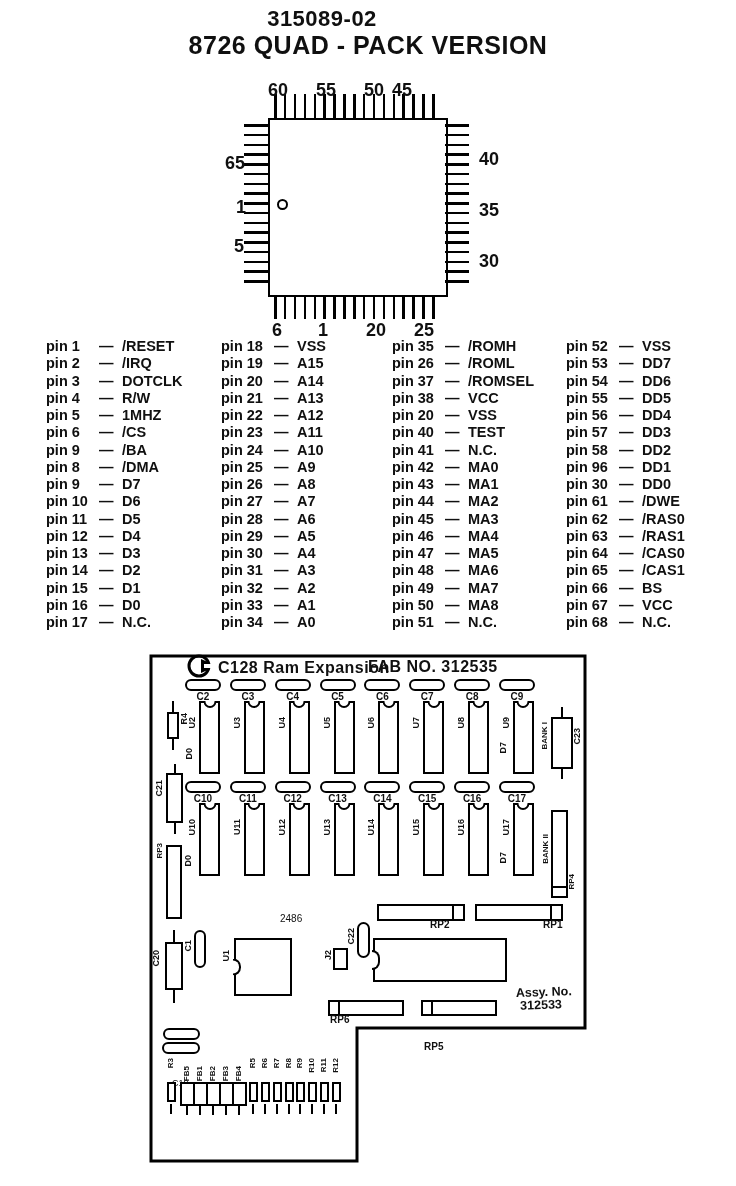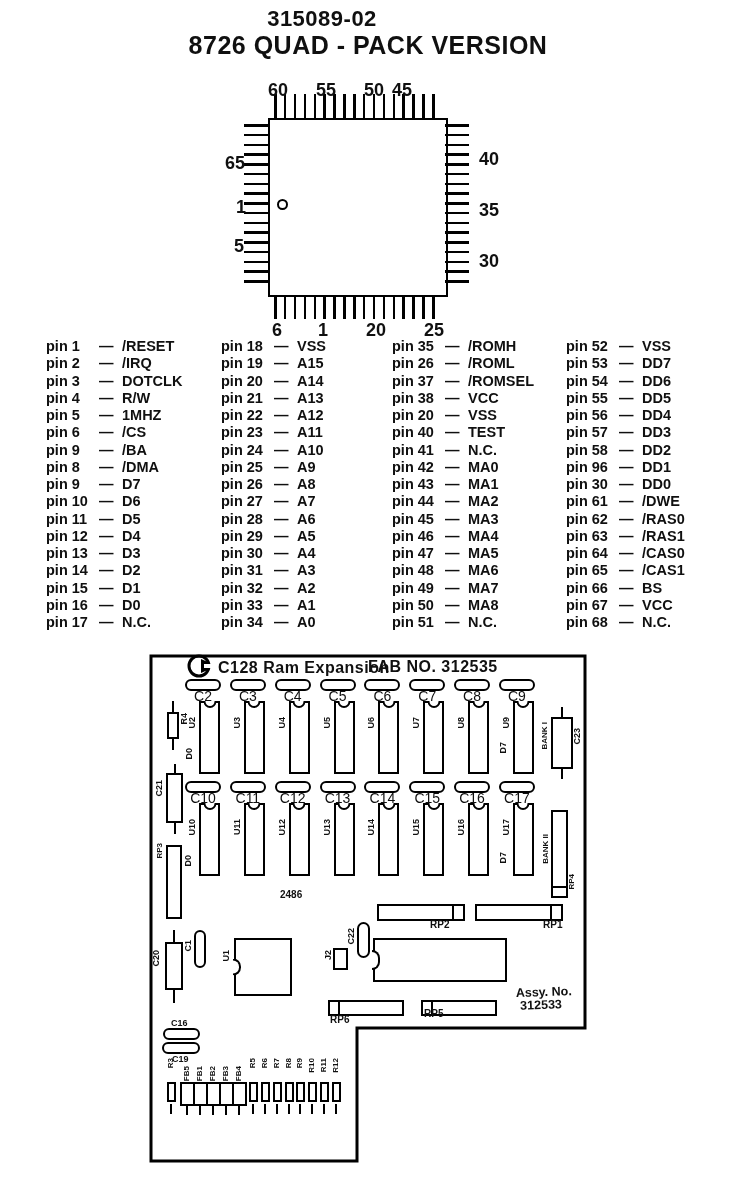--- a/index.html
+++ b/index.html
@@ -1,21 +1,21 @@
 <!DOCTYPE html>
 <html><head>
 <meta charset="utf-8">
 <style>
   html,body{margin:0;padding:0;}
   body{
     width:736px;height:1186px;position:relative;background:#fff;color:#101010;
     font-family:"Liberation Sans",sans-serif;overflow:hidden;
   }
   .abs{position:absolute;}
-  .b{font-weight:bold;}
+  .b{font-weight:normal;margin-top:24px;}
   
   .title1{top:6px;left:0;width:644px;text-align:center;font-size:22px;font-weight:bold;letter-spacing:.5px;}
   .title2{top:31px;left:0;width:736px;text-align:center;font-size:25px;font-weight:bold;letter-spacing:.5px;}
   
   .chip-body{left:268px;top:118px;width:176px;height:175px;border:2.5px solid #000;background:#fff;}
   .ticks-h{height:24px;background:repeating-linear-gradient(90deg,#000 0 2.5px,transparent 2.5px 9.88px);}
   .ticks-v{width:24px;background:repeating-linear-gradient(180deg,#000 0 2.5px,transparent 2.5px 9.76px);}
   .chip-dot{left:277px;top:199px;width:7px;height:7px;border:2px solid #000;border-radius:50%;}
   .chip-num{font-size:18px;font-weight:bold;}
   
@@ -25,21 +25,21 @@
   .pin-dash{display:inline-block;width:23px;}
   
   .hdr-text{font-size:16px;font-weight:bold;letter-spacing:.5px;}
   .comp{position:absolute;border:2px solid #000;background:#fff;}
   .oval{border-radius:8px;}
   .lead{position:absolute;left:50%;width:2px;margin-left:-1px;background:#000;}
   .vlabel{position:absolute;writing-mode:vertical-rl;transform:rotate(180deg);font-weight:bold;font-size:9px;line-height:9px;white-space:nowrap;}
   .cap-row{position:absolute;display:flex;justify-content:space-between;left:184px;width:352px;}
   .cap-cell{width:38px;text-align:center;}
   .cap-oval{width:32px;height:8px;border:2px solid #000;border-radius:7px;margin:0 auto;background:#fff;}
-  .cap-label{font-size:14px;font-weight:normal;margin-top:1px;line-height:9px;}
+  .cap-label{font-size:10px;font-weight:bold;margin-top:1px;line-height:9px;}
   .dip-row{position:absolute;display:flex;justify-content:space-between;left:188px;width:346px;height:76px;}
   .dip-cell{width:32px;position:relative;}
   .dip-label{left:0;top:16px;}
   .dip{position:absolute;right:0;top:0;width:17px;height:69px;border:2px solid #000;background:#fff;}
   .dip::after{content:"";position:absolute;top:-2px;left:50%;transform:translateX(-50%);
     width:9px;height:5px;background:#fff;border:2px solid #000;border-top:none;border-radius:0 0 8px 8px;}
   .notchL{position:absolute;left:-3px;top:50%;transform:translateY(-50%);width:6px;height:13px;
     background:#fff;border:2.5px solid #000;border-left:none;border-radius:0 13px 13px 0;}
   .rp-label{position:absolute;font-size:10px;font-weight:bold;}
   .divR{position:absolute;top:0;bottom:0;right:9px;width:2px;background:#000;}
@@ -74,21 +74,21 @@
   <div class="abs chip-dot"></div>
 
   <span class="abs chip-num" style="left:268px;top:80px;">60</span>
   <span class="abs chip-num" style="left:316px;top:80px;">55</span>
   <span class="abs chip-num" style="left:364px;top:80px;">50</span>
   <span class="abs chip-num" style="left:392px;top:80px;">45</span>
 
   <span class="abs chip-num" style="left:272px;top:320px;">6</span>
   <span class="abs chip-num" style="left:318px;top:320px;">1</span>
   <span class="abs chip-num" style="left:366px;top:320px;">20</span>
-  <span class="abs chip-num" style="left:424px;top:320px;">25</span>
+  <span class="abs chip-num" style="left:414px;top:320px;">25</span>
 
   <span class="abs chip-num" style="left:225px;top:153px;">65</span>
   <span class="abs chip-num" style="left:236px;top:197px;">1</span>
   <span class="abs chip-num" style="left:234px;top:236px;">5</span>
 
   <span class="abs chip-num" style="left:479px;top:149px;">40</span>
   <span class="abs chip-num" style="left:479px;top:200px;">35</span>
   <span class="abs chip-num" style="left:479px;top:251px;">30</span>
 </div>
 
@@ -622,21 +622,21 @@
     <div class="notchL" style="height:16px;"></div>
   </div>
 
   <div class="comp" style="left:328px;top:1000px;width:72px;height:12px;">
       <div class="divL"></div>
     </div>
   <span class="rp-label" style="left:330px;top:1014px;">RP6</span>
   <div class="comp" style="left:421px;top:1000px;width:72px;height:12px;">
       <div class="divL"></div>
     </div>
-  <span class="rp-label" style="left:424px;top:1008px;">RP5</span>
+  <span class="rp-label" style="left:424px;top:1041px;">RP5</span>
 
   <div class="abs assy" style="left:516px;top:986px;">
     <div>Assy. No.</div>
     <div style="margin-left:4px;">312533</div>
   </div>
 
   <span class="abs b" style="left:171px;top:1018px;font-size:9px;">C16</span>
   <div class="comp oval" style="left:163px;top:1028px;width:33px;height:8px;"></div>
   <div class="comp oval" style="left:162px;top:1042px;width:34px;height:8px;"></div>
   <span class="abs b" style="left:172px;top:1054px;font-size:9px;">C19</span>

